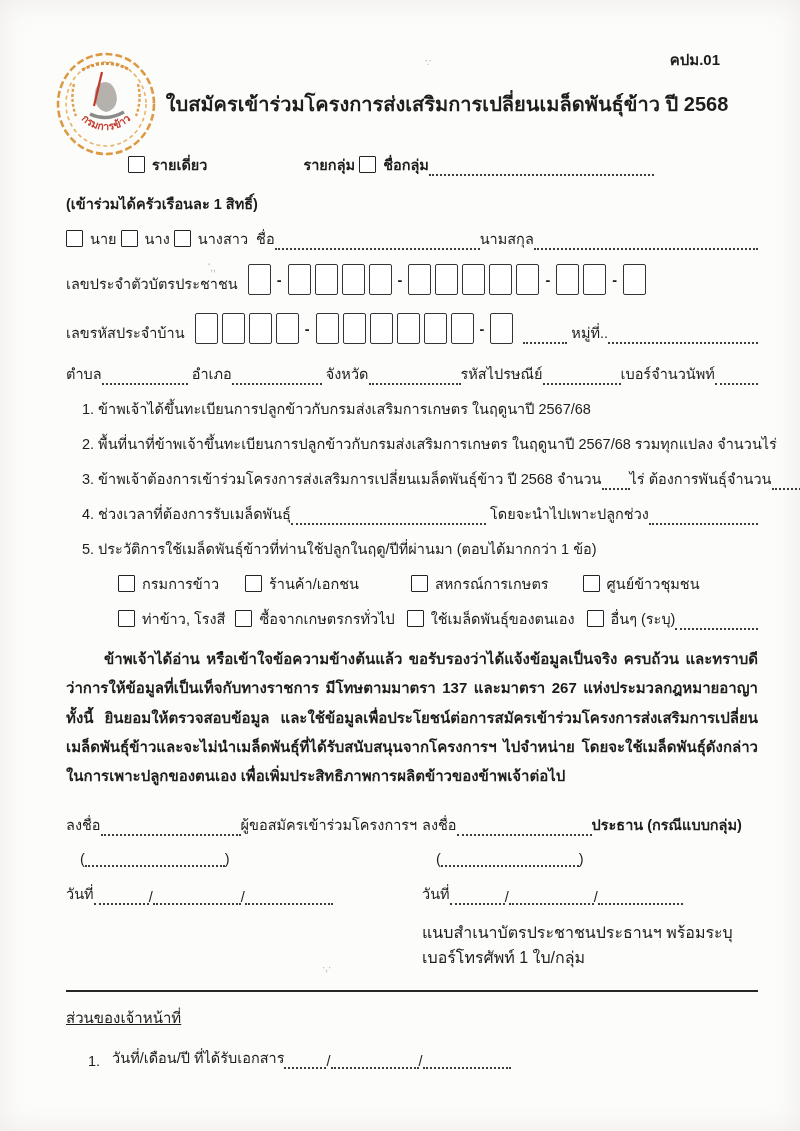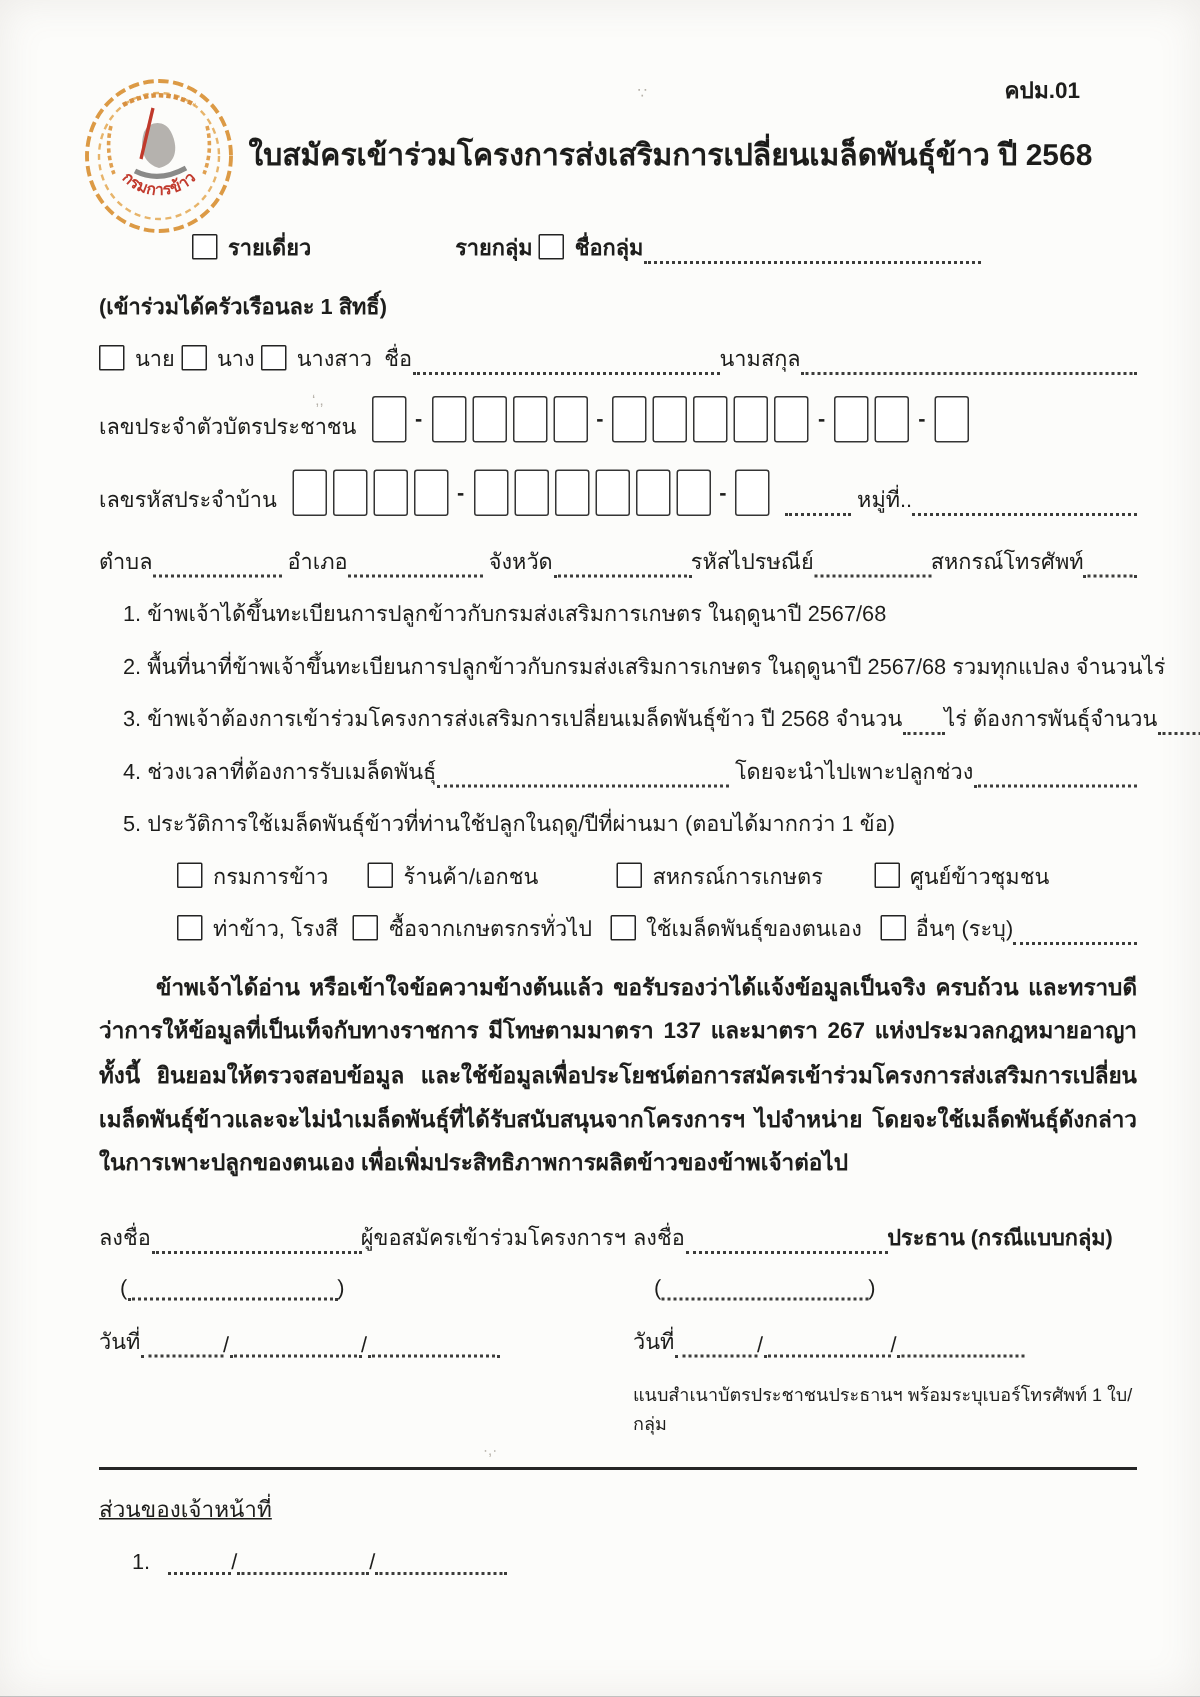--- a/index.html
+++ b/index.html
@@ -6,21 +6,21 @@
   .page{position:relative;width:800px;height:1131px;margin:0 auto;background:#fcfcfa;
         box-sizing:border-box;padding:46px 42px 0 66px;overflow:hidden;
         font-family:"Liberation Sans","DejaVu Sans",sans-serif;color:#1d1d1b;
         box-shadow:inset 0 0 28px rgba(120,110,95,.12);}
   .form-code{position:absolute;top:48px;right:80px;font-weight:bold;font-size:15px;}
   .logo{position:absolute;top:50px;left:52px;width:108px;height:108px;}
   .title{margin:46px 0 0 70px;text-align:center;font-size:20px;font-weight:bold;line-height:1.25;}
   .line{display:flex;align-items:flex-end;margin-top:12px;font-size:14.5px;}
   .line .t{white-space:pre;}
   .b{font-weight:bold;}
-  .sm{font-size:12px;}
+  .sm{font-size:16px;}
   .dots{height:2px;border-bottom:2px dotted #3c3c3a;flex:none;}
   .gap{flex:none;}
   .cb{width:15px;height:15px;border:1.7px solid #232323;flex:none;align-self:center;
       margin:0 7px 0 0;background:#fff;border-radius:1px;}
   .cgs{display:flex;align-items:center;flex:none;margin:0 6px;}
   .cell{width:21px;height:29px;border:1.8px solid #343434;border-radius:2px;margin-right:4px;
         flex:none;background:#fff;}
   .hy{margin:0 6px 0 2px;font-weight:bold;}
   .indent1{margin-left:62px;}
   .item{padding-left:16px;}
@@ -138,21 +138,21 @@
 
   <div class="line" style="margin-top:18px">
       <span class="t">ตำบล</span>
       <span class="dots" style="width: 86px;"></span>
       <span class="t"> อำเภอ</span>
       <span class="dots" style="width: 90px;"></span>
       <span class="t"> จังหวัด</span>
       <span class="dots" style="width: 92px;"></span>
       <span class="t">รหัสไปรษณีย์</span>
       <span class="dots" style="width: 78px;"></span>
-      <span class="t">สหกรณ์โทรศัพท์</span>
+      <span class="t">เบอร์จำนวนัพท์</span>
       <span class="dots" style="width: 60px; flex: 1 1 60px;"></span>
     </div>
 
   <div class="line item">
       <span class="t">1. ข้าพเจ้าได้ขึ้นทะเบียนการปลูกข้าวกับกรมส่งเสริมการเกษตร ในฤดูนาปี 2567/68</span>
     </div>
   <div class="line item">
       <span class="t">2. พื้นที่นาที่ข้าพเจ้าขึ้นทะเบียนการปลูกข้าวกับกรมส่งเสริมการเกษตร ในฤดูนาปี 2567/68 รวมทุกแปลง จำนวน</span>
       <span class="dots" style="width: 80px; flex: 1 1 80px;"></span>
       <span class="t">ไร่</span>
@@ -252,20 +252,21 @@
   </div>
 
   <hr class="rule">
 
   <div class="officer-head">ส่วนของเจ้าหน้าที่</div>
 
   <div class="line" style="margin-top:16px">
       <span class="gap" style="width: 22px;"></span>
       <span class="t">1.</span>
       <span class="gap" style="width: 12px;"></span>
+      <span class="t">วันที่/เดือน/ปี ที่ได้รับเอกสาร</span>
       <span class="dots" style="width: 42px;"></span>
       <span class="t">/</span>
       <span class="dots" style="width: 88px;"></span>
       <span class="t">/</span>
       <span class="dots" style="width: 88px;"></span>
     </div>
 
 </div>
 
 </body></html>

